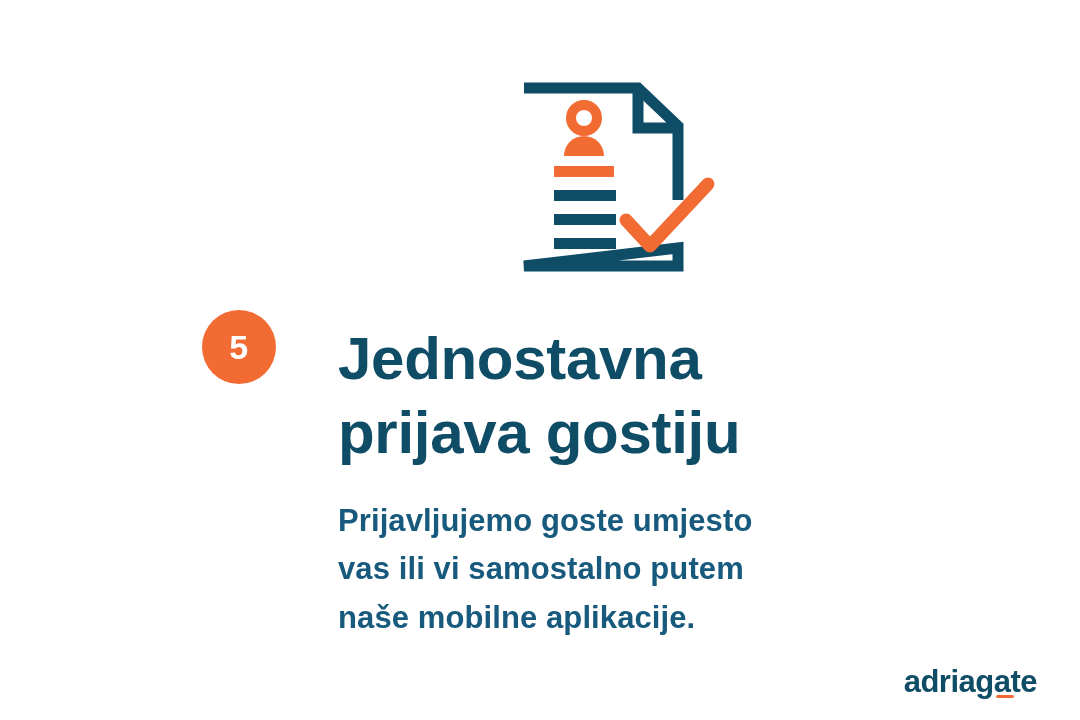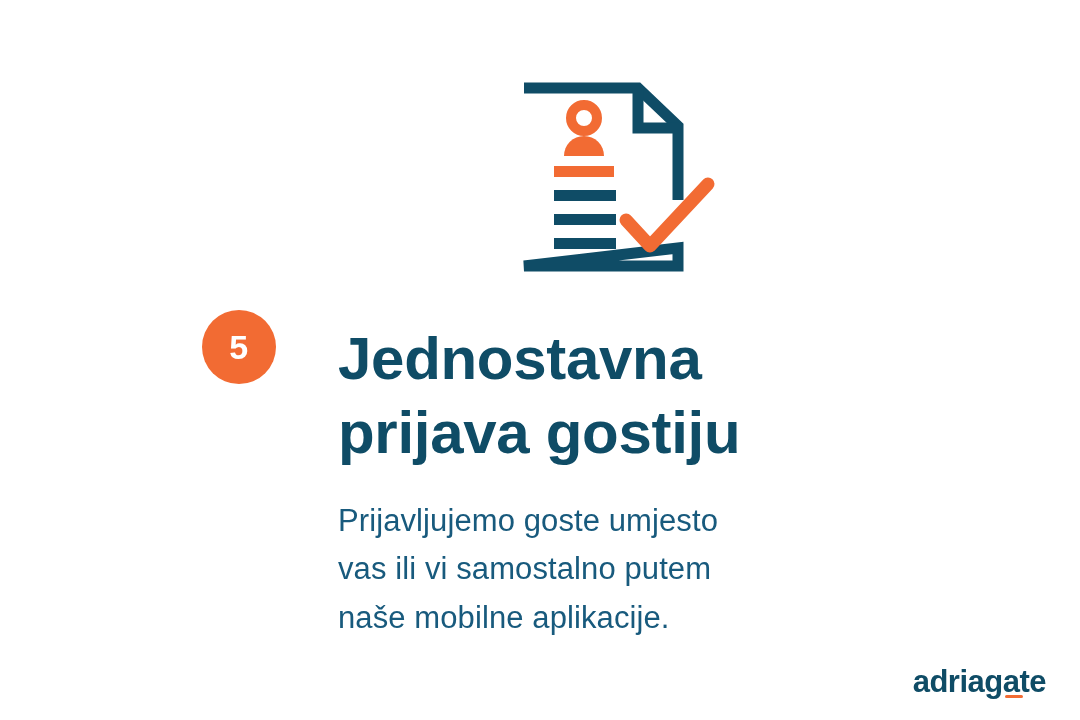--- a/index.html
+++ b/index.html
@@ -66,30 +66,30 @@
     font-weight: bold;
     line-height: 1.24;
     letter-spacing: -0.3px;
     margin: 0;
     white-space: pre-line;
   }
   .subtext {
     margin: 26px 0 0 0;
     color: #185a7d;
     font-size: 31px;
-    font-weight: normal;
+    font-weight: bold;
     line-height: 1.56;
     letter-spacing: 0.1px;
     white-space: pre-line;
   }
 
   
   .logo {
     position: absolute;
-    right: 34px;
+    right: 43px;
     bottom: 20px;
     display: flex;
     align-items: center;
   }
   .logo-text {
     color: #0f4c66;
     font-size: 31px;
     font-weight: bold;
     letter-spacing: -0.5px;
     position: relative;

